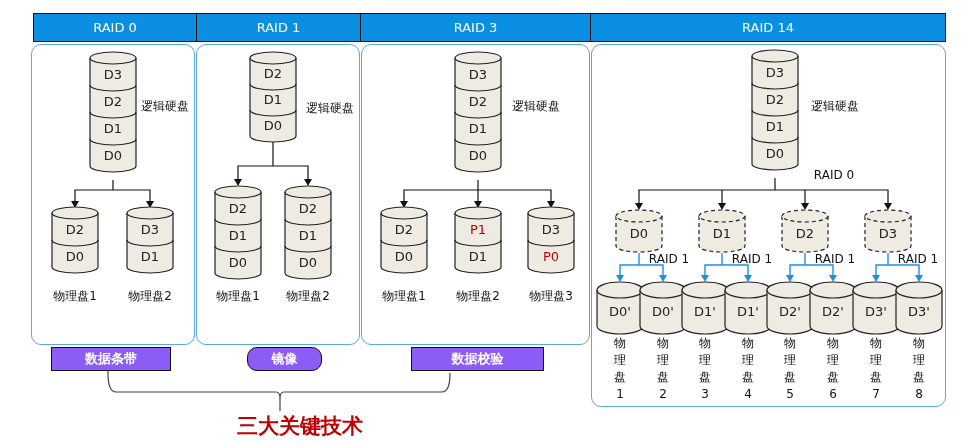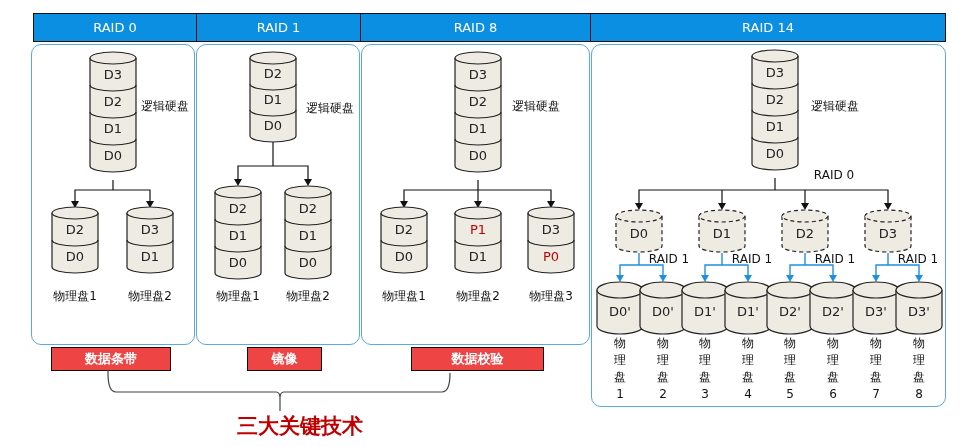--- a/index.html
+++ b/index.html
@@ -1,38 +1,38 @@
 <!DOCTYPE html>
 <html><head>
 <meta charset="utf-8">
 <style>
   html,body{margin:0;padding:0;background:#ffffff;}
   body{width:962px;height:447px;overflow:hidden;position:relative;font-family:"DejaVu Sans","Liberation Sans",sans-serif;}
   .hdr{position:absolute;top:13px;height:29px;background:#0b8fe3;border:1px solid #111;box-sizing:border-box;color:#fff;font-size:13px;text-align:center;line-height:27px;}
   .panel{position:absolute;border:1.5px solid #5aa9e0;border-radius:10px;box-sizing:border-box;background:#fff;}
-  .tech{position:absolute;height:24px;background:#ef4444;border:1.5px solid #111;box-sizing:border-box;color:#fff;font-weight:bold;font-size:13px;text-align:center;line-height:21px;}
+  .tech{position:absolute;height:24px;background:#8b5cf6;border:1.5px solid #111;box-sizing:border-box;color:#fff;font-weight:bold;font-size:13px;text-align:center;line-height:21px;}
   svg{position:absolute;left:0;top:0;}
   svg text{font-family:"DejaVu Sans","Liberation Sans",sans-serif;}
   .footer{position:absolute;left:200px;width:200px;top:412px;text-align:center;color:#c00000;font-size:21px;font-weight:bold;}
 </style>
 </head>
 <body>
 
 <div class="hdr" style="left:33px;width:164px;">RAID 0</div>
 <div class="hdr" style="left:196px;width:165px;">RAID 1</div>
-<div class="hdr" style="left:360px;width:231px;">RAID 8</div>
+<div class="hdr" style="left:360px;width:231px;">RAID 3</div>
 <div class="hdr" style="left:590px;width:356px;">RAID 14</div>
 
 <div class="panel" style="left:31px;top:44px;width:164px;height:301px;"></div>
 <div class="panel" style="left:196px;top:44px;width:164px;height:301px;"></div>
 <div class="panel" style="left:361px;top:44px;width:229px;height:301px;"></div>
 <div class="panel" style="left:591px;top:44px;width:355px;height:363px;"></div>
 
 <div class="tech" style="left:51px;top:347px;width:120px;">数据条带</div>
-<div class="tech" style="left:247px;top:347px;width:75px;">镜像</div>
+<div class="tech" style="left:247px;top:347px;width:75px;border-radius:10px;">镜像</div>
 <div class="tech" style="left:411px;top:347px;width:133px;">数据校验</div>
 
 <svg id="diagram" width="962" height="447" viewBox="0 0 962 447">
   <defs>
     <marker id="arrowBlack" markerWidth="8" markerHeight="8" refX="4" refY="6" orient="auto" markerUnits="userSpaceOnUse">
       <path d="M0,0 L8,0 L4,7 Z" fill="#111" transform="rotate(-90 4 4)"></path>
     </marker>
   </defs>
   <g id="layer">
       <g>

